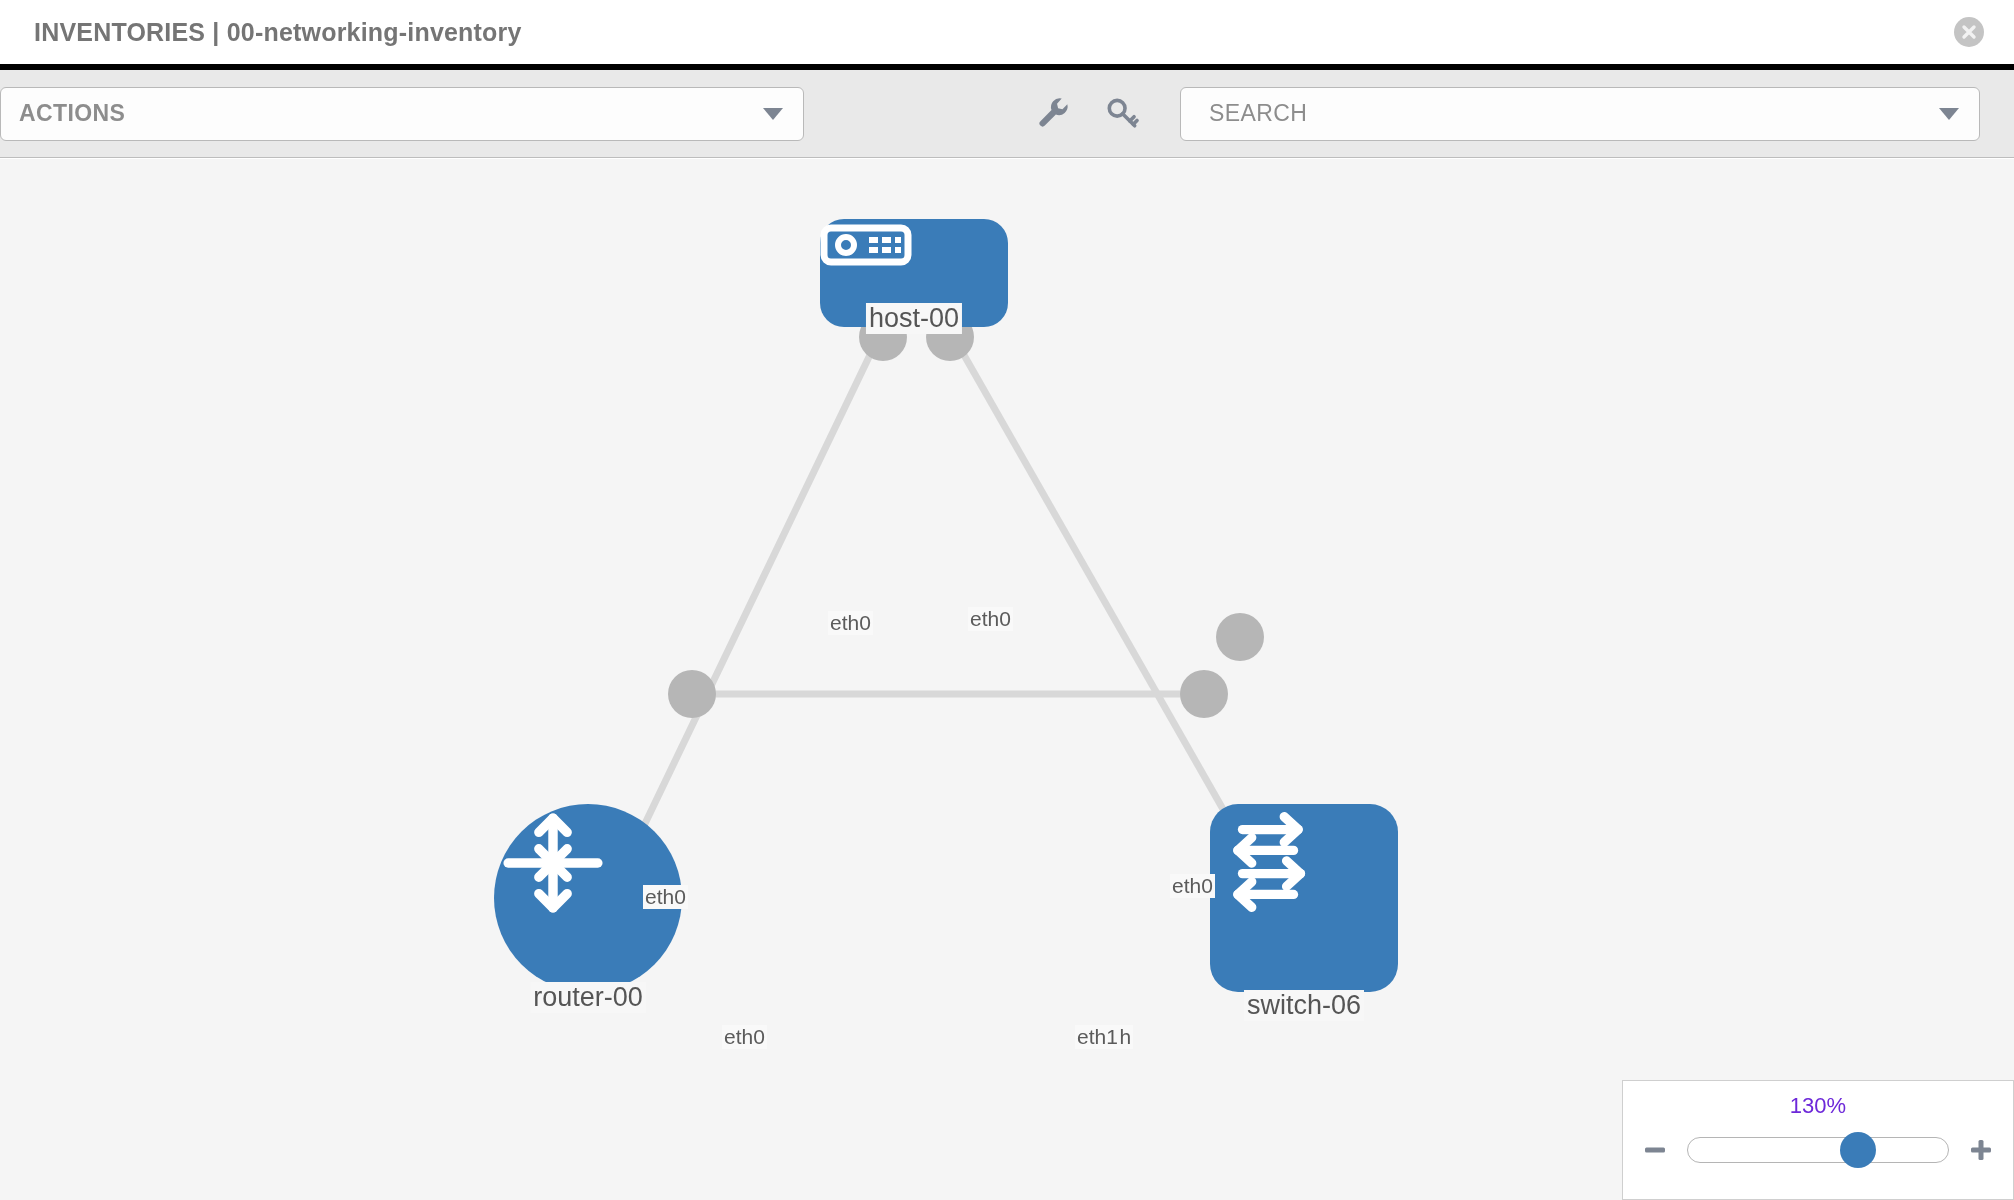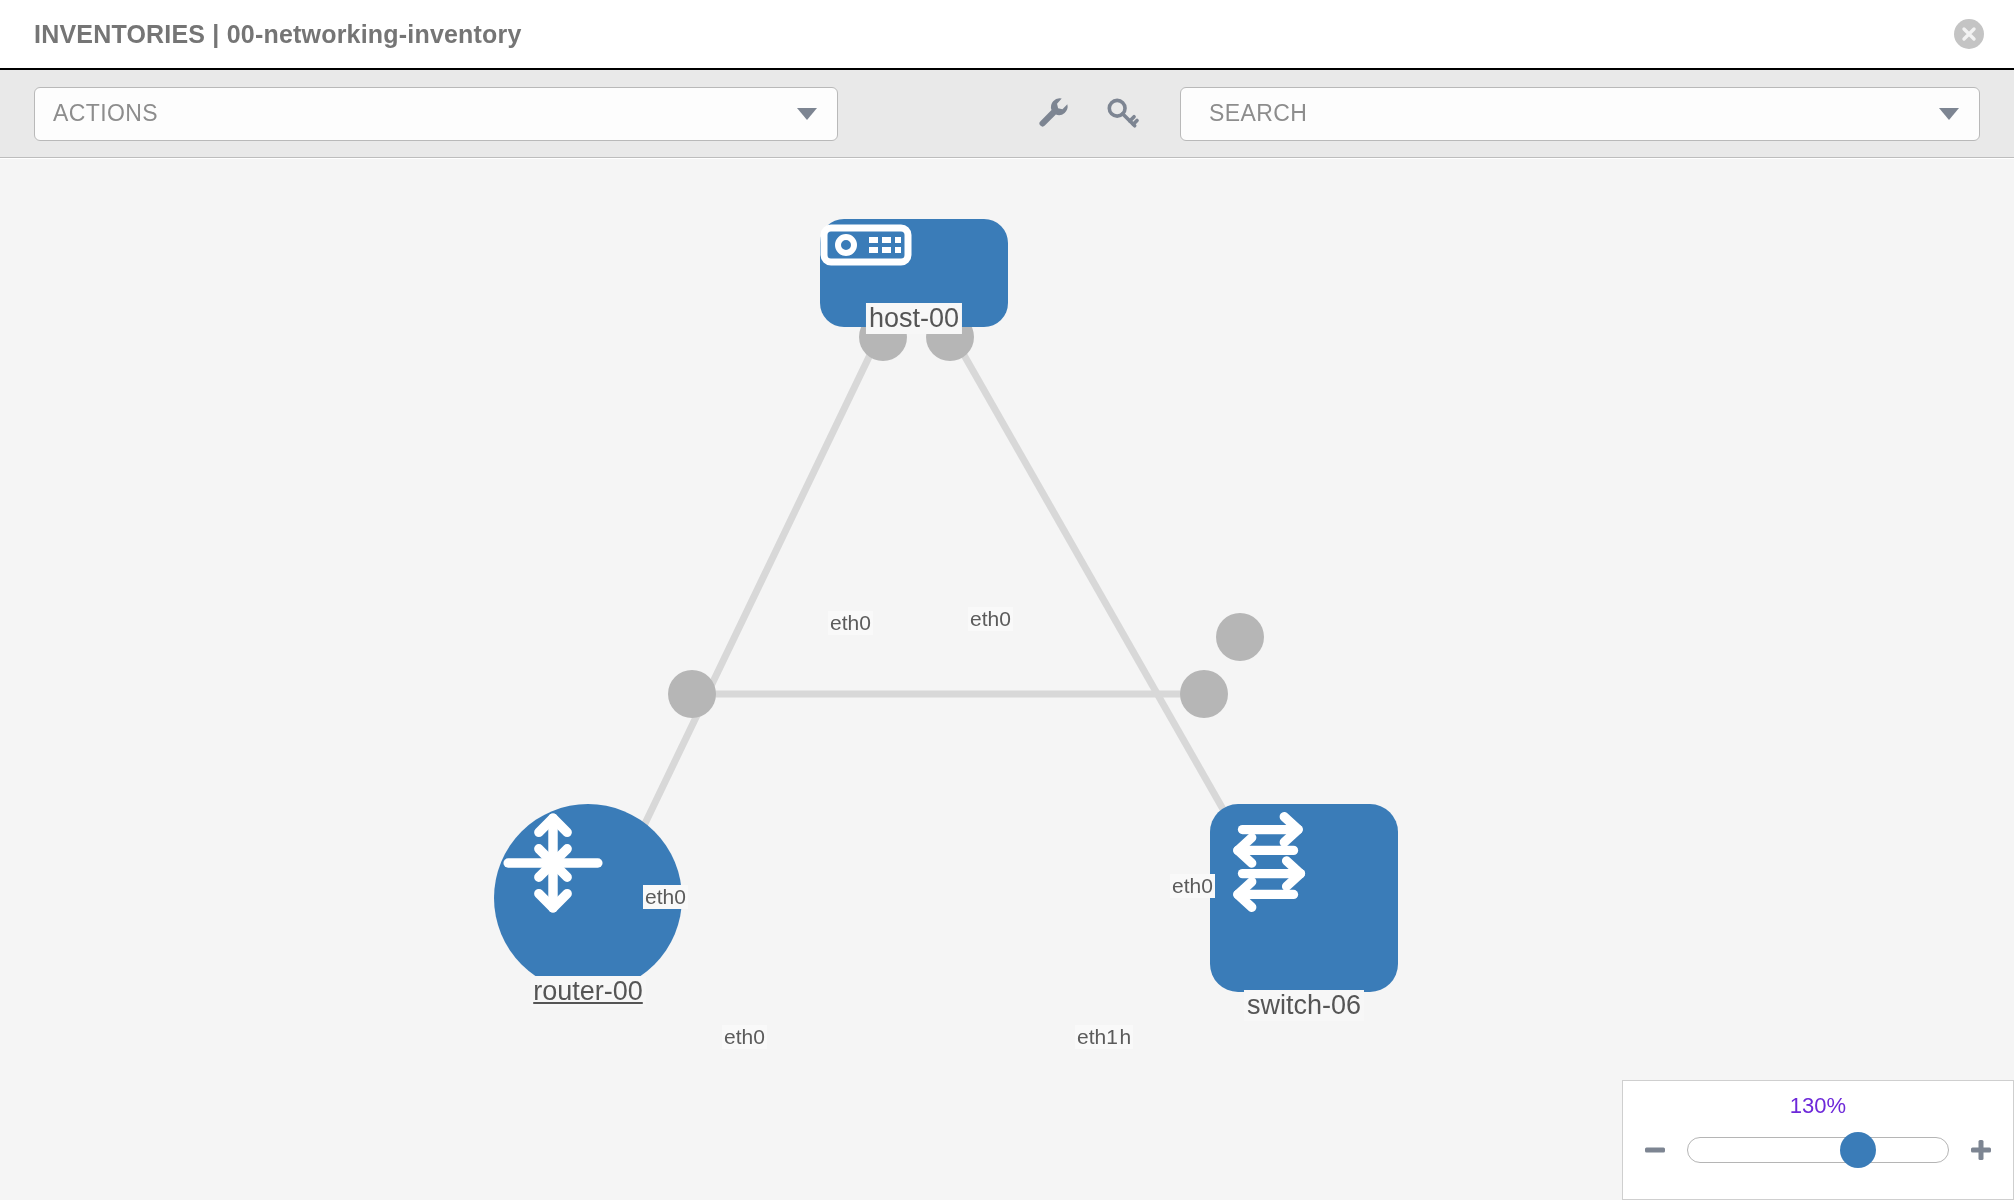--- a/index.html
+++ b/index.html
@@ -19,21 +19,21 @@
     background: #ffffff;
   }
 
   
   .header {
     position: absolute;
     top: 0; left: 0;
     width: 2014px;
     height: 70px;
     background: #ffffff;
-    border-bottom: 2px solid #000000;
+    border-bottom: 6px solid #000000;
     display: flex;
     align-items: center;
   }
   .header-title {
     margin-left: 34px;
     font-size: 25px;
     font-weight: bold;
     color: #757575;
     letter-spacing: 0.2px;
     white-space: nowrap;
@@ -87,23 +87,23 @@
     right: 20px;
     top: 50%;
     transform: translateY(-50%);
     width: 0; height: 0;
     border-left: 10px solid transparent;
     border-right: 10px solid transparent;
     border-top: 12px solid #7d8592;
   }
 
   #actions-select {
-    margin-left: 34px;
     width: 804px;
     padding-left: 18px;
+    font-weight: bold;
   }
 
   .tool-icons {
     position: absolute;
     left: 1036px;
     top: 50%;
     transform: translateY(-50%);
     display: flex;
     align-items: center;
     gap: 36px;
@@ -149,21 +149,21 @@
     background: #f7f7f7;
     padding: 0 3px;
   }
 
   #node-host { left: 820px; top: 60px; }
   #node-host .node-shape { width: 188px; height: 108px; border-radius: 24px; }
   #node-host .node-label { top: 84px; text-align: right; }
 
   #node-router { left: 494px; top: 645px; }
   #node-router .node-shape { width: 188px; height: 188px; border-radius: 50%; }
-  #node-router .node-label { top: 172px; text-decoration: underline; }
+  #node-router .node-label { top: 178px; }
 
   #node-switch { left: 1210px; top: 645px; }
   #node-switch .node-shape { width: 188px; height: 188px; border-radius: 28px; }
   #node-switch .node-label { top: 186px; }
 
   
   .edge-label {
     position: absolute;
     font-size: 21px;
     color: #5b5b5b;

